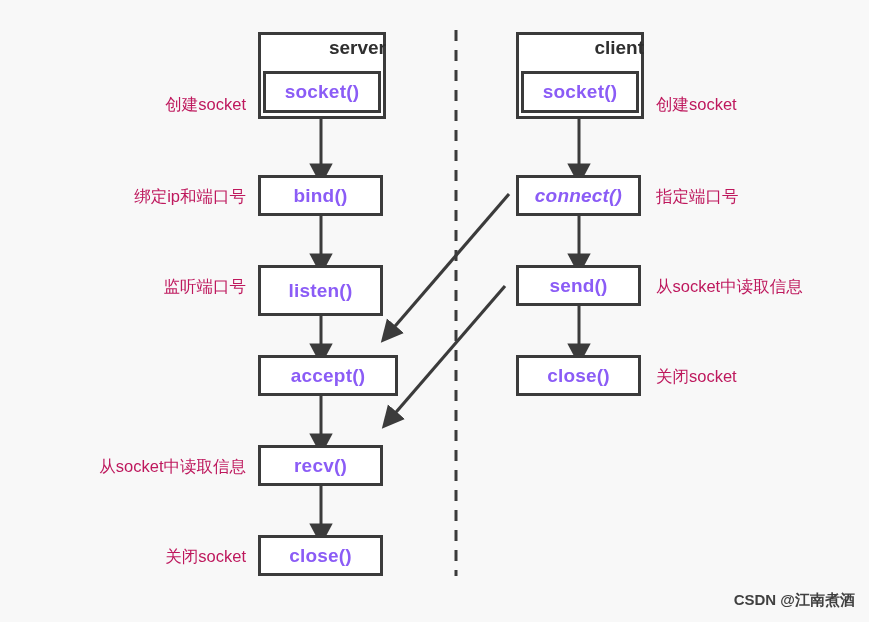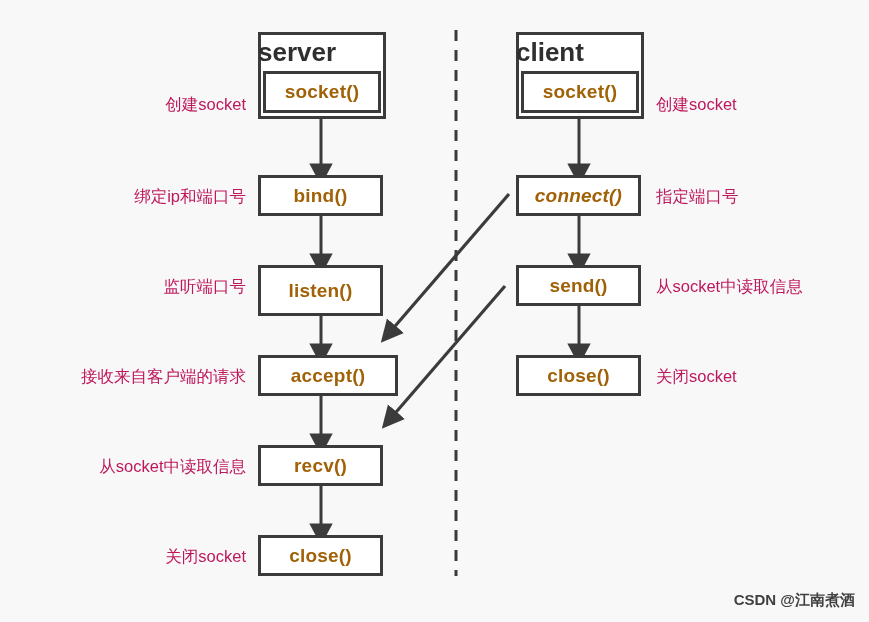--- a/index.html
+++ b/index.html
@@ -17,21 +17,21 @@
     position: relative;
     width: 869px;
     height: 622px;
   }
   
   .node {
     position: absolute;
     box-sizing: border-box;
     background: #ffffff;
     border: 3px solid #3b3b3b;
-    color: #a16207;
+    color: #8b5cf6;
     font-weight: bold;
     font-size: 19px;
     display: flex;
     align-items: center;
     justify-content: center;
     letter-spacing: 0.2px;
     z-index: 3;
   }
   
   .group-box {
@@ -39,22 +39,22 @@
     box-sizing: border-box;
     background: #ffffff;
     border: 3px solid #3b3b3b;
     z-index: 2;
   }
   .group-title {
     position: absolute;
     left: 0;
     right: 3px;
     top: 5px;
-    text-align: left;
-    font-size: 26px;
+    text-align: right;
+    font-size: 19px;
     font-weight: bold;
     color: #2f2f2f;
     z-index: 4;
   }
   
   .side-label {
     position: absolute;
     font-size: 16.5px;
     color: #be185d;
     font-weight: normal;
@@ -138,21 +138,20 @@
 
   <div class="node" style="left:258px; top:175px; width:125px; height:41px;">bind()</div>
   <div class="node" style="left:258px; top:265px; width:125px; height:51px;">listen()</div>
   <div class="node" style="left:258px; top:355px; width:140px; height:41px;">accept()</div>
   <div class="node" style="left:258px; top:445px; width:125px; height:41px;">recv()</div>
   <div class="node" style="left:258px; top:535px; width:125px; height:41px;">close()</div>
 
   <div class="side-label left" style="left:20px; width:226px; top:94px;">创建socket</div>
   <div class="side-label left" style="left:20px; width:226px; top:186px;">绑定ip和端口号</div>
   <div class="side-label left" style="left:20px; width:226px; top:276px;">监听端口号</div>
-  <div class="side-label left" style="left:20px; width:226px; top:366px;">接收来自客户端的请求</div>
   <div class="side-label left" style="left:20px; width:226px; top:456px;">从socket中读取信息</div>
   <div class="side-label left" style="left:20px; width:226px; top:546px;">关闭socket</div>
 
   <svg id="divider" style="left:440px; top:20px; width:34px; height:570px;" viewBox="0 0 34 570" xmlns="http://www.w3.org/2000/svg">
     <line x1="16" y1="10" x2="16" y2="556" stroke="#3b3b3b" stroke-width="3" stroke-dasharray="11 9"></line>
   </svg>
 
   <div class="group-box" style="left:516px; top:32px; width:128px; height:87px;"></div>
   <div class="group-title" style="left:516px; width:128px; top:37px;">client</div>
   <div class="node" style="left:521px; top:71px; width:118px; height:42px;">socket()</div>

